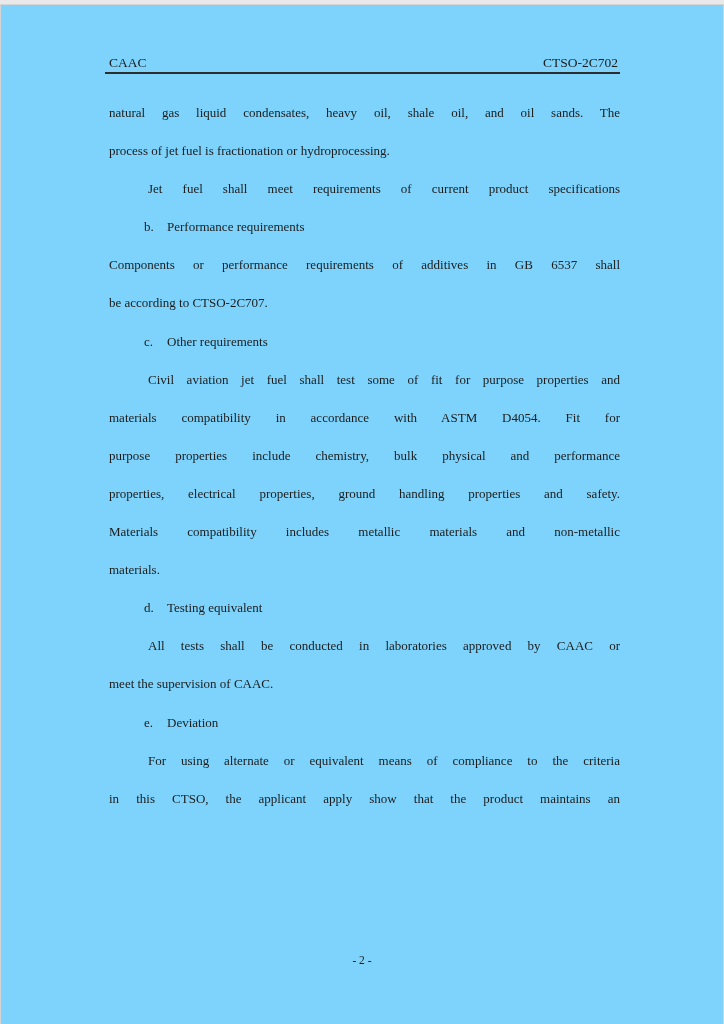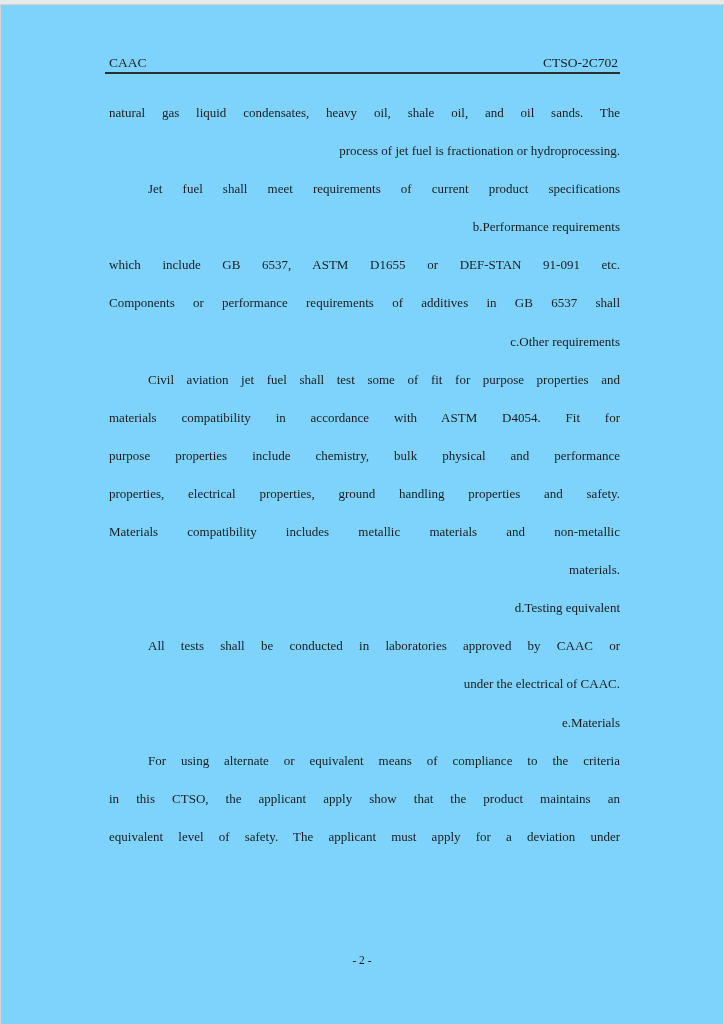--- a/index.html
+++ b/index.html
@@ -48,21 +48,21 @@
     height: 38.1px;
     line-height: 38.1px;
     font-size: 13px;
     overflow: hidden;
   }
   .line.j {
     text-align: justify;
     text-align-last: justify;
   }
   .line.p {
-    text-align: right;
+    text-align: left;
   }
   .line.ind { text-indent: 39px; }
   .line.list { padding-left: 35px; }
   .list .marker {
     display: inline-block;
     width: 23px;
   }
   .footer {
     position: absolute;
     top: 948px;
@@ -82,35 +82,34 @@
     <span>CAAC</span>
     <span>CTSO-2C702</span>
   </div>
   <div class="header-rule"></div>
 
   <div class="body-text">
     <div class="line j">natural gas liquid condensates, heavy oil, shale oil, and oil sands. The</div>
     <div class="line p">process of jet fuel is fractionation or hydroprocessing.</div>
     <div class="line j ind">Jet fuel shall meet requirements of current product specifications</div>
     <div class="line p list"><span class="marker">b.</span><span>Performance requirements</span></div>
-    <div class="line j">which include GB 6537, ASTM D1655 or DEF-STAN 91-091 etc.</div>
     <div class="line j">Components or performance requirements of additives in GB 6537 shall</div>
+    <div class="line p">be according to CTSO-2C707.</div>
     <div class="line p list"><span class="marker">c.</span><span>Other requirements</span></div>
     <div class="line j ind">Civil aviation jet fuel shall test some of fit for purpose properties and</div>
     <div class="line j">materials compatibility in accordance with ASTM D4054. Fit for</div>
     <div class="line j">purpose properties include chemistry, bulk physical and performance</div>
     <div class="line j">properties, electrical properties, ground handling properties and safety.</div>
     <div class="line j">Materials compatibility includes metallic materials and non-metallic</div>
     <div class="line p">materials.</div>
     <div class="line p list"><span class="marker">d.</span><span>Testing equivalent</span></div>
     <div class="line j ind">All tests shall be conducted in laboratories approved by CAAC or</div>
-    <div class="line p">under the electrical of CAAC.</div>
-    <div class="line p list"><span class="marker">e.</span><span>Materials</span></div>
+    <div class="line p">meet the supervision of CAAC.</div>
+    <div class="line p list"><span class="marker">e.</span><span>Deviation</span></div>
     <div class="line j ind">For using alternate or equivalent means of compliance to the criteria</div>
     <div class="line j">in this CTSO, the applicant apply show that the product maintains an</div>
-    <div class="line j">equivalent level of safety. The applicant must apply for a deviation under</div>
   </div>
 
   <div class="footer">
     <span>- 2 -</span>
   </div>
 
 </div>
 
 </body></html>

